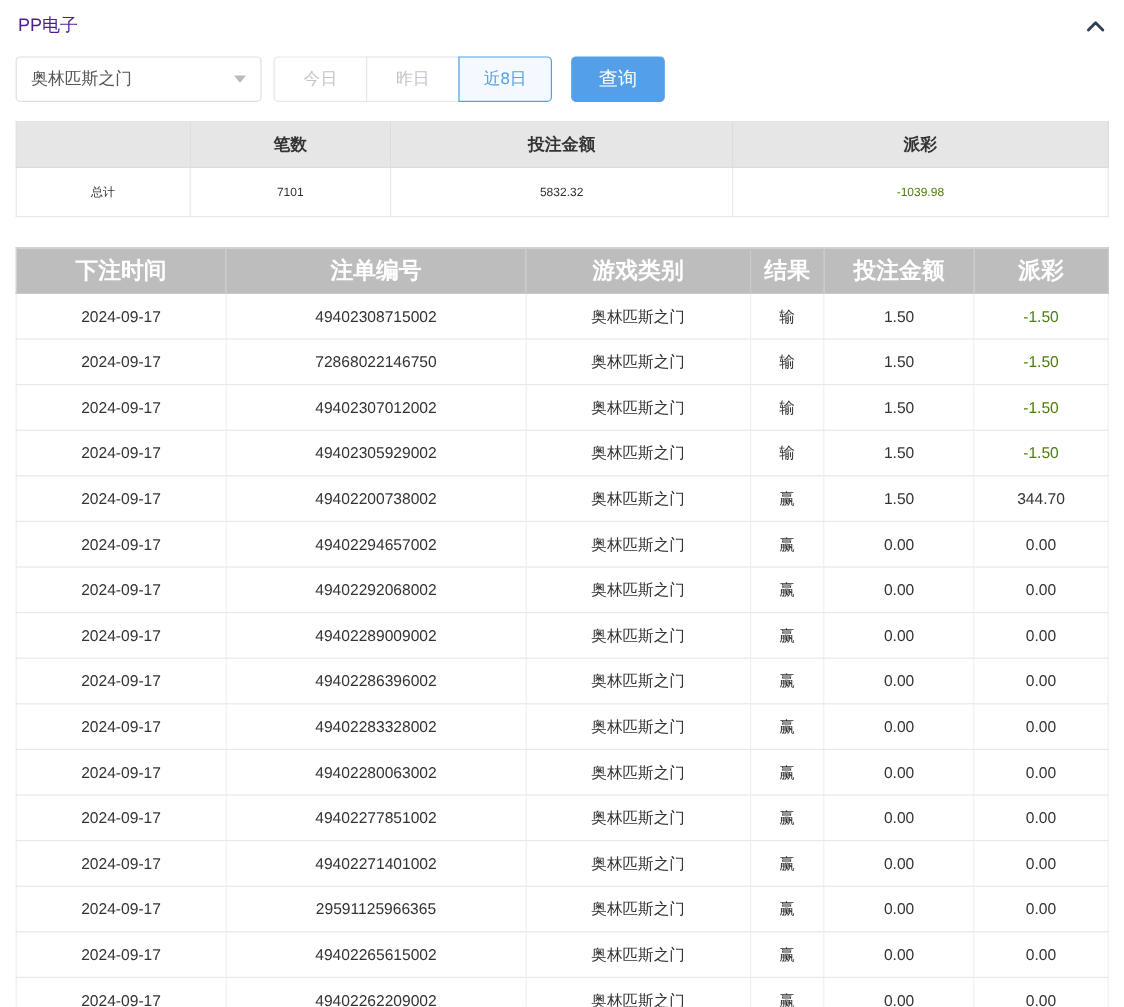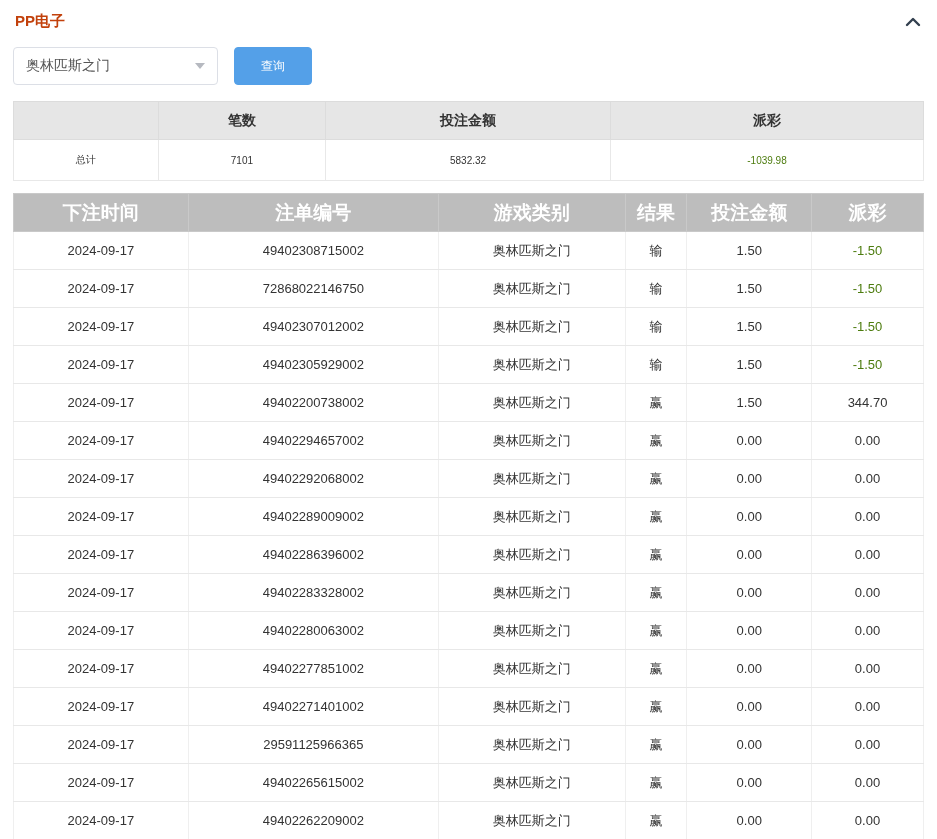--- a/index.html
+++ b/index.html
@@ -3,21 +3,21 @@
 <meta charset="utf-8">
 <style>
   * { box-sizing: border-box; margin: 0; padding: 0; }
   html, body { width: 937px; height: 839px; overflow: hidden; background: #fff;
     font-family: "Liberation Sans", "DejaVu Sans", sans-serif; color: #333; }
   .page { padding: 0 13px; }
 
   
   .panel-header { display: flex; justify-content: space-between; align-items: center;
     padding: 12px 2px 10px 2px; }
-  .panel-title { font-size: 15px; font-weight: bold; color: #c2410c; text-align: center; }
+  .panel-title { font-size: 15px; font-weight: normal; color: #4c1d95; text-align: center; }
   .collapse-icon { cursor: pointer; display: inline-flex; }
 
   
   .filters { display: flex; align-items: center; margin: 6px 0 16px 0; }
   .select-box { width: 205px; height: 38px; border: 1px solid #dcdfe6; border-radius: 4px;
     display: flex; align-items: center; justify-content: space-between; padding: 0 12px;
     font-size: 14px; color: #555; cursor: pointer; background: #fff; }
   .caret-down { width: 0; height: 0; border-left: 5px solid transparent;
     border-right: 5px solid transparent; border-top: 6px solid #b6b9c0; }
   .date-box { width: 225px; height: 38px; border: 1px solid #dcdfe6; border-radius: 4px;
@@ -25,26 +25,26 @@
     font-size: 14px; color: #606266; cursor: pointer; background: #fff; }
   .btn-group { display: flex; margin-left: 10px; }
   .btn { height: 38px; width: 78px; background: #fff; border: 1px solid #e4e7ed;
     font-size: 14px; color: #c0c4cc; cursor: pointer; margin-left: -1px;
     font-family: inherit; }
   .btn:first-child { border-radius: 4px 0 0 4px; margin-left: 0; }
   .btn:last-child { border-radius: 0 4px 4px 0; }
   .btn.active { border: 1px solid #54a0e8; color: #54a0e8; background: #f4faff;
     position: relative; z-index: 1; }
   .btn-query { height: 38px; width: 78px; margin-left: 16px; background: #54a0e8;
-    border: 1px solid #54a0e8; border-radius: 4px; color: #fff; font-size: 12px;
+    border: 1px solid #54a0e8; border-radius: 4px; color: #fff; font-size: 16px;
     cursor: pointer; font-family: inherit; }
 
   
   table { width: 100%; border-collapse: collapse; table-layout: fixed; }
-  .summary-table { margin-bottom: 12px; }
+  .summary-table { margin-bottom: 25px; }
   .summary-table th { background: #e6e6e6; color: #333; font-weight: bold; font-size: 14px;
     height: 38px; border: 1px solid #dcdcdc; text-align: center; }
   .summary-table td { background: #fff; font-size: 10px; height: 41px;
     border: 1px solid #e8e8e8; text-align: center; }
 
   
   .main-table th { background: #bdbdbd; color: #fff; font-weight: bold; font-size: 19px;
     height: 38px; border: 1px solid #c9c9c9; text-align: center; }
   .main-table td { background: #fff; font-size: 13px; height: 38px;
     border: 1px solid #efefef; border-bottom: 1px solid #e8e8e8; text-align: center;
@@ -63,20 +63,25 @@
       <svg width="18" height="14" viewBox="0 0 18 14">
           <polyline points="3,10 9,4 15,10" fill="none" stroke="#33404f" stroke-width="2.4" stroke-linecap="round" stroke-linejoin="round"></polyline>
         </svg>
     </span>
   </div>
 
   <div class="filters">
     <div class="select-box">
       <span>奥林匹斯之门</span>
       <span class="caret-down"></span>
+    </div>
+    <div class="btn-group">
+      <button class="btn">今日</button>
+      <button class="btn">昨日</button>
+      <button class="btn active">近8日</button>
     </div>
     <button class="btn-query">查询</button>
   </div>
 
   <table class="summary-table">
     <colgroup>
         <col style="width:15.9%">
         <col style="width:18.4%">
         <col style="width:31.3%">
         <col style="width:34.4%">

